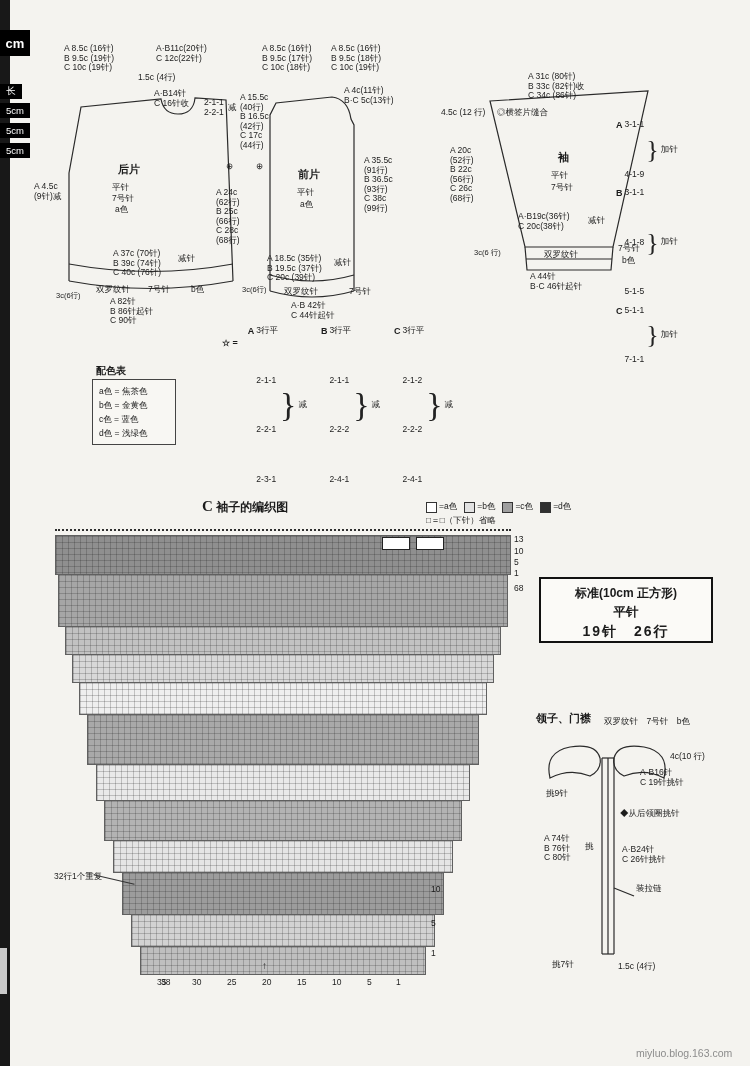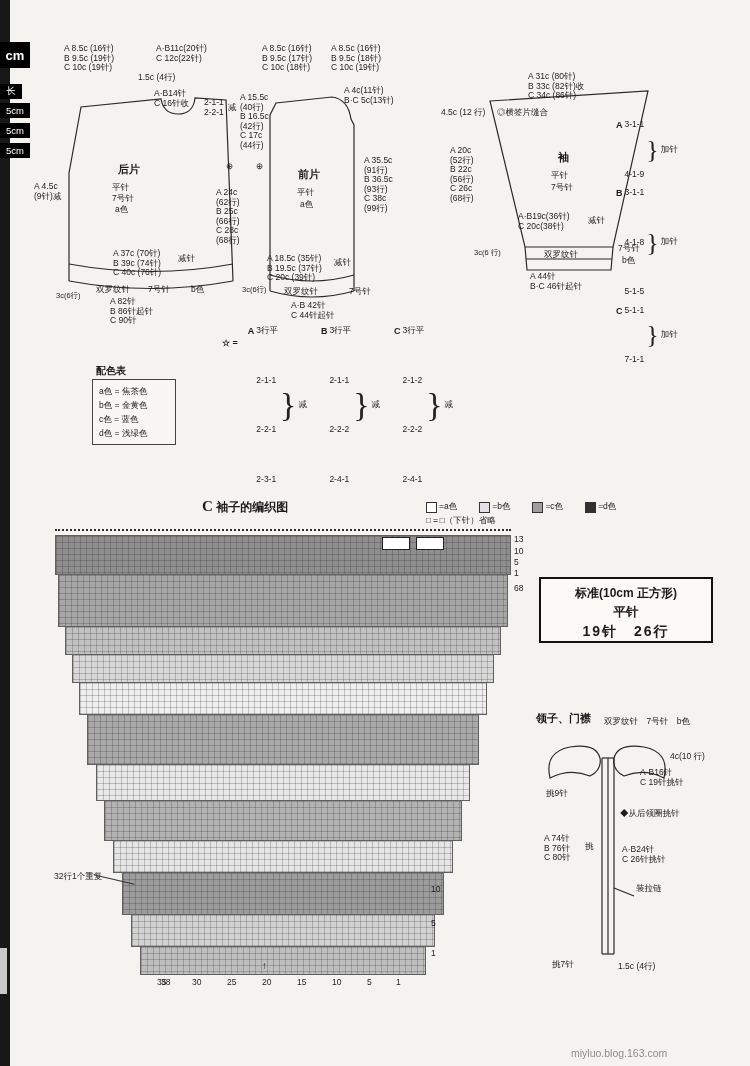--- a/index.html
+++ b/index.html
@@ -7,21 +7,21 @@
         font-family:"Liberation Sans",sans-serif;color:#1b1b1b;}
   .abs{position:absolute;}
   .lb{position:absolute;font-size:8.5px;line-height:9.5px;white-space:nowrap;color:#1c1c1c;}
   .bold{font-weight:bold;}
   .lines div{margin:0;}
   svg{position:absolute;overflow:visible;}
   svg path,svg line{stroke:#2a2a2a;stroke-width:1.2;fill:none;}
   .edge-strip{position:absolute;left:0;top:0;width:10px;height:1066px;background:#181818;}
   .smudge{left:0;top:948px;width:7px;height:46px;background:#c9c9c9;}
   .cm-box{left:0;top:30px;width:30px;height:26px;background:#000;color:#fff;font-size:13px;font-weight:bold;
-          display:flex;align-items:center;justify-content:center;margin-top:12px;}
+          display:flex;align-items:center;justify-content:center;}
   .tab{position:absolute;left:0;background:#000;color:#fff;font-size:9.5px;height:15px;
        display:flex;align-items:center;justify-content:center;}
   .wm{position:absolute;left:262px;top:402px;font-size:125px;line-height:1;
       font-family:"DejaVu Serif",serif;letter-spacing:30px;color:rgba(190,190,190,.30);
       -webkit-text-stroke:2px rgba(150,150,150,.45);z-index:0;}
   .ctc{font-family:"Liberation Serif",serif;font-weight:bold;font-size:15px;}
   .ctt{font-weight:bold;font-size:12px;}
   .leg-item{display:flex;align-items:center;gap:2px;font-size:8.5px;}
   .sw{width:9px;height:9px;border:1px solid #333;display:inline-block;}
   .dotline{left:55px;top:529px;width:456px;border-top:2px dotted #2e2e2e;}
@@ -45,21 +45,21 @@
   .glines{display:flex;flex-direction:column;gap:40px;}
   .glines div{font-size:8.5px;line-height:9.5px;white-space:nowrap;}
   .brace{font-family:"Liberation Serif",serif;font-weight:normal;line-height:.9;color:#222;}
   .gsuffix{font-size:8.5px;}
   .pill{left:540px;top:1020px;width:176px;height:25px;background:#0c0c0c;border-radius:5px;color:#fff;
         display:flex;align-items:center;justify-content:center;gap:6px;font-size:12px;font-weight:bold;}
   .wicon{width:13px;height:13px;border:1.5px solid #fff;box-sizing:border-box;
          background:linear-gradient(#fff,#fff) 1px 1px/3px 3px no-repeat,
                     linear-gradient(#fff,#fff) 6px 1px/3px 3px no-repeat,
                     linear-gradient(#fff,#fff) 1px 6px/3px 3px no-repeat;}
-  .url{left:571px;top:1047px;font-size:10.5px;color:#8c8c8c;}
+  .url{left:636px;top:1047px;font-size:10.5px;color:#8c8c8c;}
 </style>
 </head>
 <body>
 
 <div class="page">
 
   <div class="edge-strip"></div>
   <div class="abs smudge"></div>
   <div class="cm-box abs">cm</div>
   <div class="tab" style="top:84px;width:22px">长</div>
@@ -291,21 +291,21 @@
         <div class="prow">b色 = 金黄色</div>
         <div class="prow">c色 = 蓝色</div>
         <div class="prow">d色 = 浅绿色</div>
       </div>
   </div>
 
 
   <div class="abs" style="left:202px;top:497px">
     <span class="ctc">C</span><span class="ctt"> 袖子的编织图</span>
   </div>
-  <div class="abs" style="left:426px;top:501px;display:flex;gap:22px;align-items:center">
+  <div class="abs" style="left:426px;top:501px;display:flex;gap:7px;align-items:center">
       <span class="leg-item">
         <span class="sw" style="background-color: rgb(255, 255, 255);"></span>
         <span>=a色</span>
       </span>
       <span class="leg-item">
         <span class="sw" style="background-color: rgb(226, 226, 226);"></span>
         <span>=b色</span>
       </span>
       <span class="leg-item">
         <span class="sw" style="background-color: rgb(159, 159, 159);"></span>

